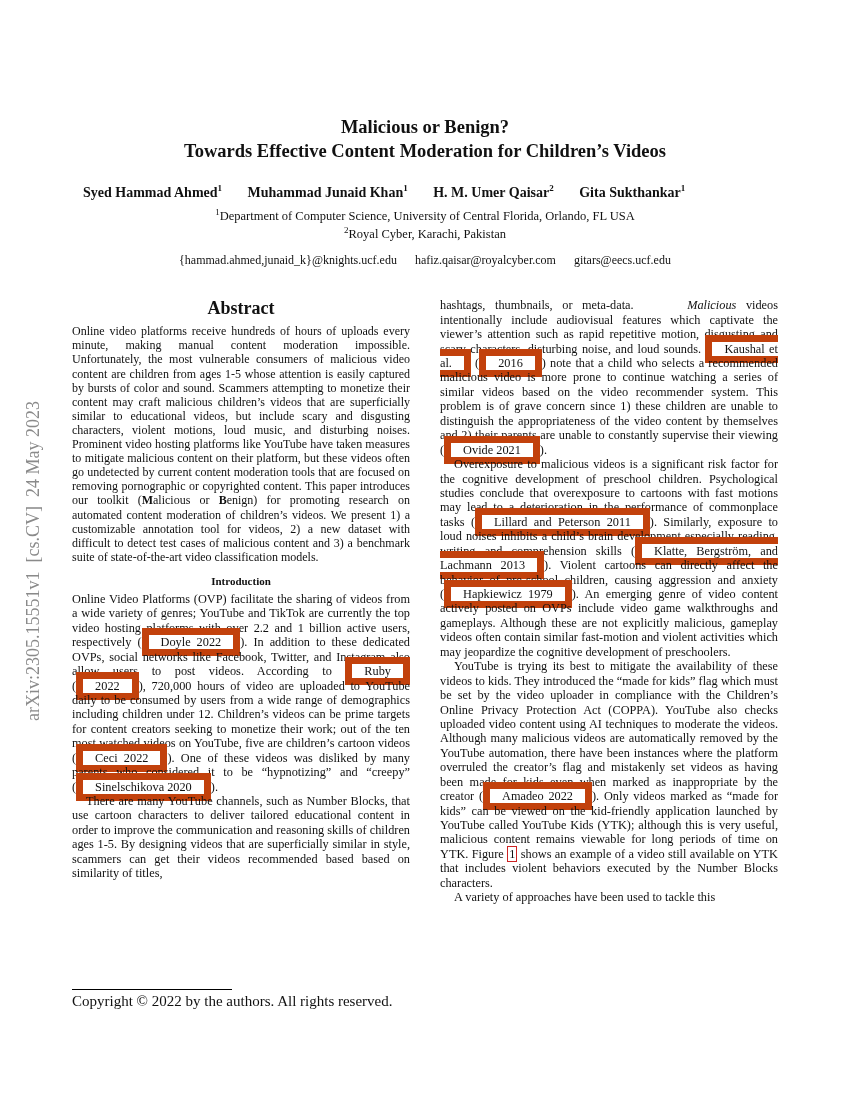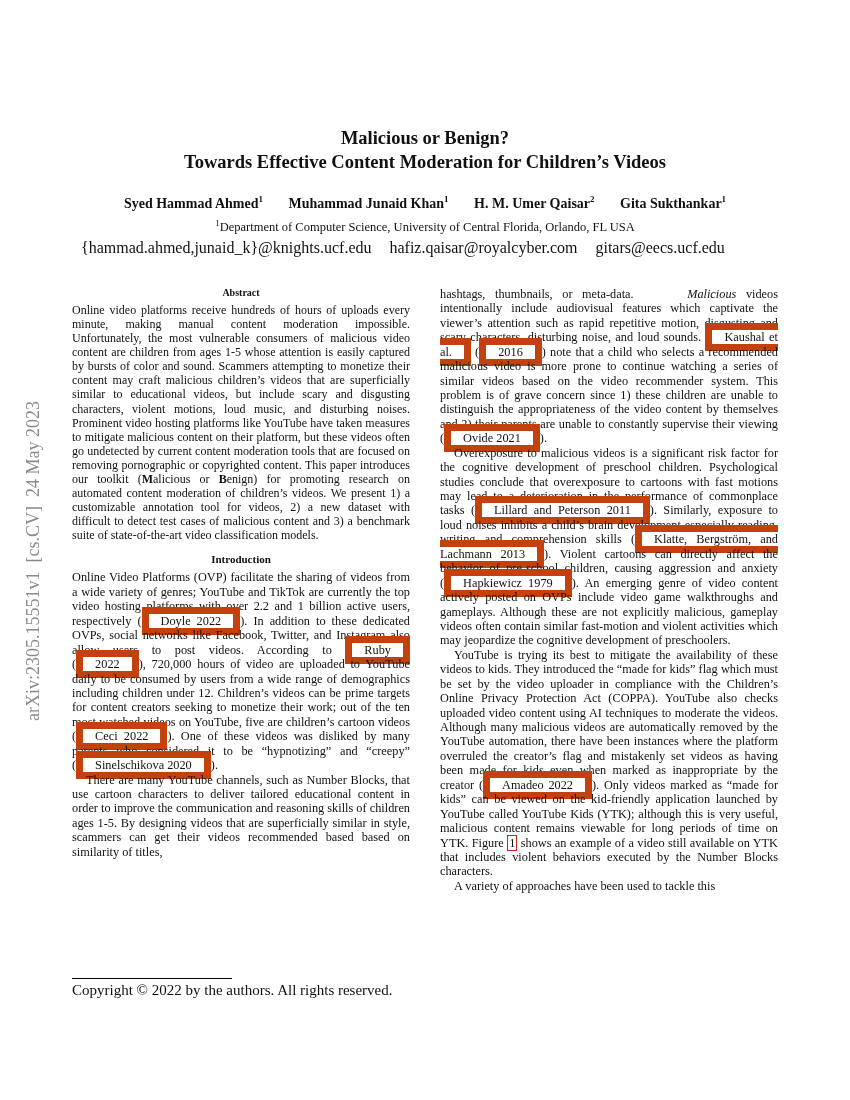--- a/index.html
+++ b/index.html
@@ -17,36 +17,36 @@
     transform-origin: 0 0;
     transform: rotate(-90deg);
     width: 560px;
     text-align: center;
     font-size: 18px;
     color: #8a8a8a;
     white-space: pre;
   }
   .content {
     position: absolute;
-    left: 72px; top: 126px;
+    left: 72px; top: 115px;
     width: 706px;
   }
   .title { text-align: center; font-weight: 700; font-size: 18.5px; line-height: 1.32; margin: 0; }
-  .authors { text-align: center; margin-top: 20px; font-size: 14px; font-weight: 700; }
+  .authors { margin-top: 20px; font-size: 14px; font-weight: 700; }
   .author { margin: 0 11px; white-space: nowrap; }
   sup { font-size: 9px; }
   .affiliations { margin-top: 6px; }
   .affiliation { text-align: center; font-size: 12.5px; line-height: 1.3; }
-  .emails { font-size: 16px; margin-top: 3px; }
+  .emails { text-align: center; font-size: 12px; margin-top: 11px; }
   .emails span { margin: 0 9px; }
   .columns { display: flex; gap: 30px; margin-top: 30px; align-items: flex-start; }
   .col { width: 338px; }
   .left-col { display: flex; flex-direction: column; min-height: 712px; }
   .heading { text-align: center; font-weight: 700; margin: 0 0 5px 0; }
-  .abstract-heading { font-size: 10px; }
+  .abstract-heading { font-size: 18px; }
   .intro-heading { font-size: 11px; margin-top: 11px; }
   .abstract { font-size: 12px; line-height: 1.175; text-align: justify; }
   .body-text { font-size: 12.3px; line-height: 1.175; text-align: justify; }
   .para { margin: 0; }
   .para.indent { text-indent: 14px; }
   .cite { border: 7px solid #c2410c; padding: 0 12px; }
   .ref { border: 1px solid #cc2222; padding: 0 1px; }
   .i { font-style: italic; margin-left: 44px; }
   .b { font-weight: 700; }
   .footnote { margin-top: auto; font-size: 15px; padding-top: 10px; }
@@ -66,20 +66,21 @@
 
   <div class="authors">
     <span class="author"><span>Syed Hammad Ahmed</span><sup>1</sup></span>
     <span class="author"><span>Muhammad Junaid Khan</span><sup>1</sup></span>
     <span class="author"><span>H. M. Umer Qaisar</span><sup>2</sup></span>
     <span class="author"><span>Gita Sukthankar</span><sup>1</sup></span>
   </div>
 
   <div class="affiliations">
     <div class="affiliation"><sup>1</sup><span>Department of Computer Science, University of Central Florida, Orlando, FL USA</span></div>
+    <div class="affiliation"><sup>2</sup><span>Royal Cyber, Karachi, Pakistan</span></div>
   </div>
 
   <div class="emails">
     <span>{hammad.ahmed,junaid_k}@knights.ucf.edu</span><span>hafiz.qaisar@royalcyber.com</span><span>gitars@eecs.ucf.edu</span>
   </div>
 
   <div class="columns">
 
     <div class="col left-col">
       <h2 class="heading abstract-heading">Abstract</h2>

